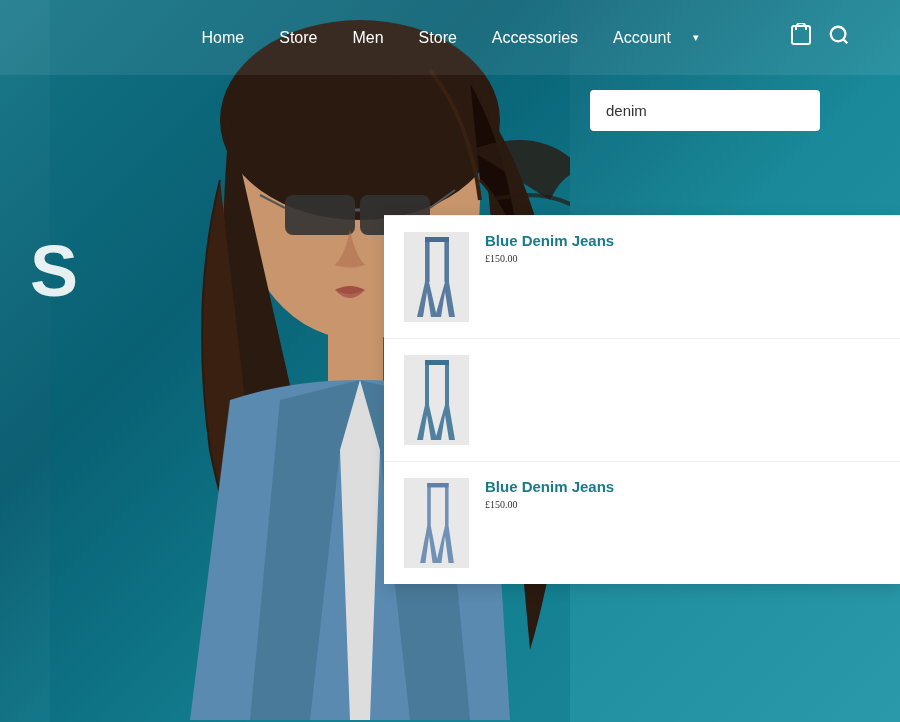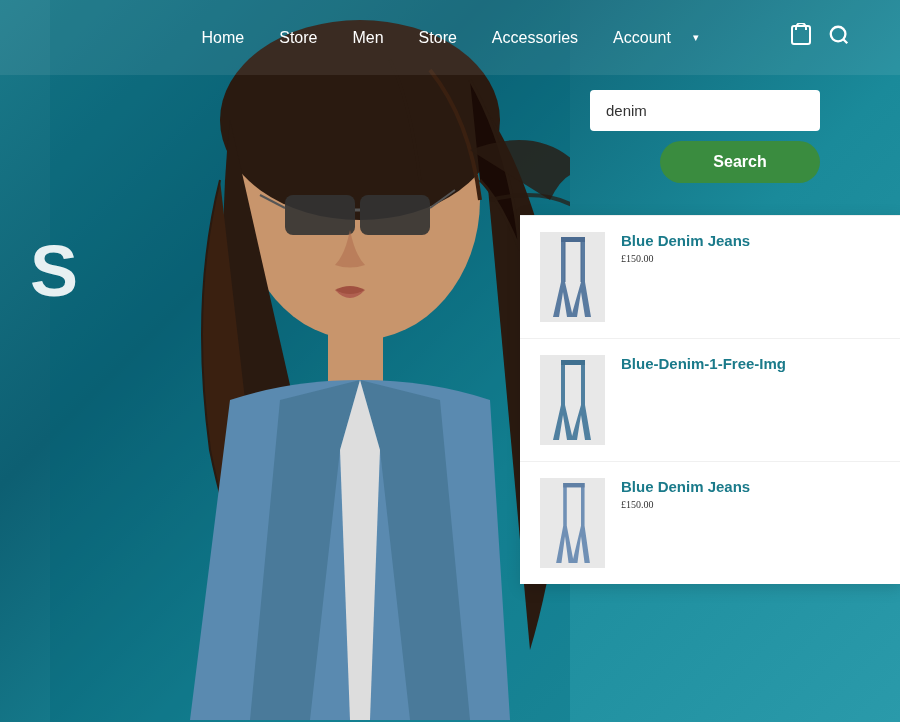--- a/index.html
+++ b/index.html
@@ -133,21 +133,21 @@
       font-weight: 600;
       cursor: pointer;
       width: 160px;
     }
 
     
     .search-results {
       position: absolute;
       top: 215px;
       right: 0;
-      width: 380px;
+      width: 516px;
       background: white;
       z-index: 30;
       border-top: 1px solid #eee;
       box-shadow: 2px 4px 15px rgba(0,0,0,0.15);
     }
 
     .result-item {
       display: flex;
       align-items: flex-start;
       padding: 16px 20px;
@@ -279,21 +279,20 @@
         <path d="m21 21-4.35-4.35"></path>
       </svg>
     </span>
   </div>
 </nav>
 
 <div class="search-area">
   <div class="search-input-wrapper">
     <input class="search-input" type="text" value="denim" placeholder="Search..." style="">
   </div>
-  <button class="search-btn">Search</button>
 </div>
 
 <div class="search-results">
 
   <div class="result-item">
     <div class="result-img">
       <svg viewBox="0 0 40 80" xmlns="http://www.w3.org/2000/svg">
         <path d="M8 0 L12 0 L12 45 L20 80 L14 80 L10 55 L6 80 L0 80 L8 45 Z" fill="#5a7ba0"></path>
         <path d="M28 0 L32 0 L32 45 L38 80 L32 80 L28 55 L24 80 L18 80 L28 45 Z" fill="#5a7ba0"></path>
         <rect x="8" y="0" width="24" height="5" fill="#4a6a90"></rect>
@@ -309,23 +308,20 @@
 
 
   <div class="result-item">
     <div class="result-img">
       <svg viewBox="0 0 40 80" xmlns="http://www.w3.org/2000/svg">
         <path d="M8 0 L12 0 L12 45 L20 80 L14 80 L10 55 L6 80 L0 80 L8 45 Z" fill="#5080a0"></path>
         <path d="M28 0 L32 0 L32 45 L38 80 L32 80 L28 55 L24 80 L18 80 L28 45 Z" fill="#5080a0"></path>
         <rect x="8" y="0" width="24" height="5" fill="#407090"></rect>
       </svg>
     </div>
-    <div class="result-info">
-      <div class="result-title">Blue-Denim-1-Free-Img</div>
-    </div>
   </div>
 
   <div class="result-item">
     <div class="result-img">
       <svg viewBox="0 0 40 90" xmlns="http://www.w3.org/2000/svg">
         <path d="M9 0 L13 0 L13 48 L21 90 L15 90 L11 60 L7 90 L1 90 L9 48 Z" fill="#7090b5"></path>
         <path d="M29 0 L33 0 L33 48 L39 90 L33 90 L29 60 L25 90 L19 90 L29 48 Z" fill="#7090b5"></path>
         <rect x="9" y="0" width="24" height="5" fill="#6080a5"></rect>
       </svg>
     </div>

